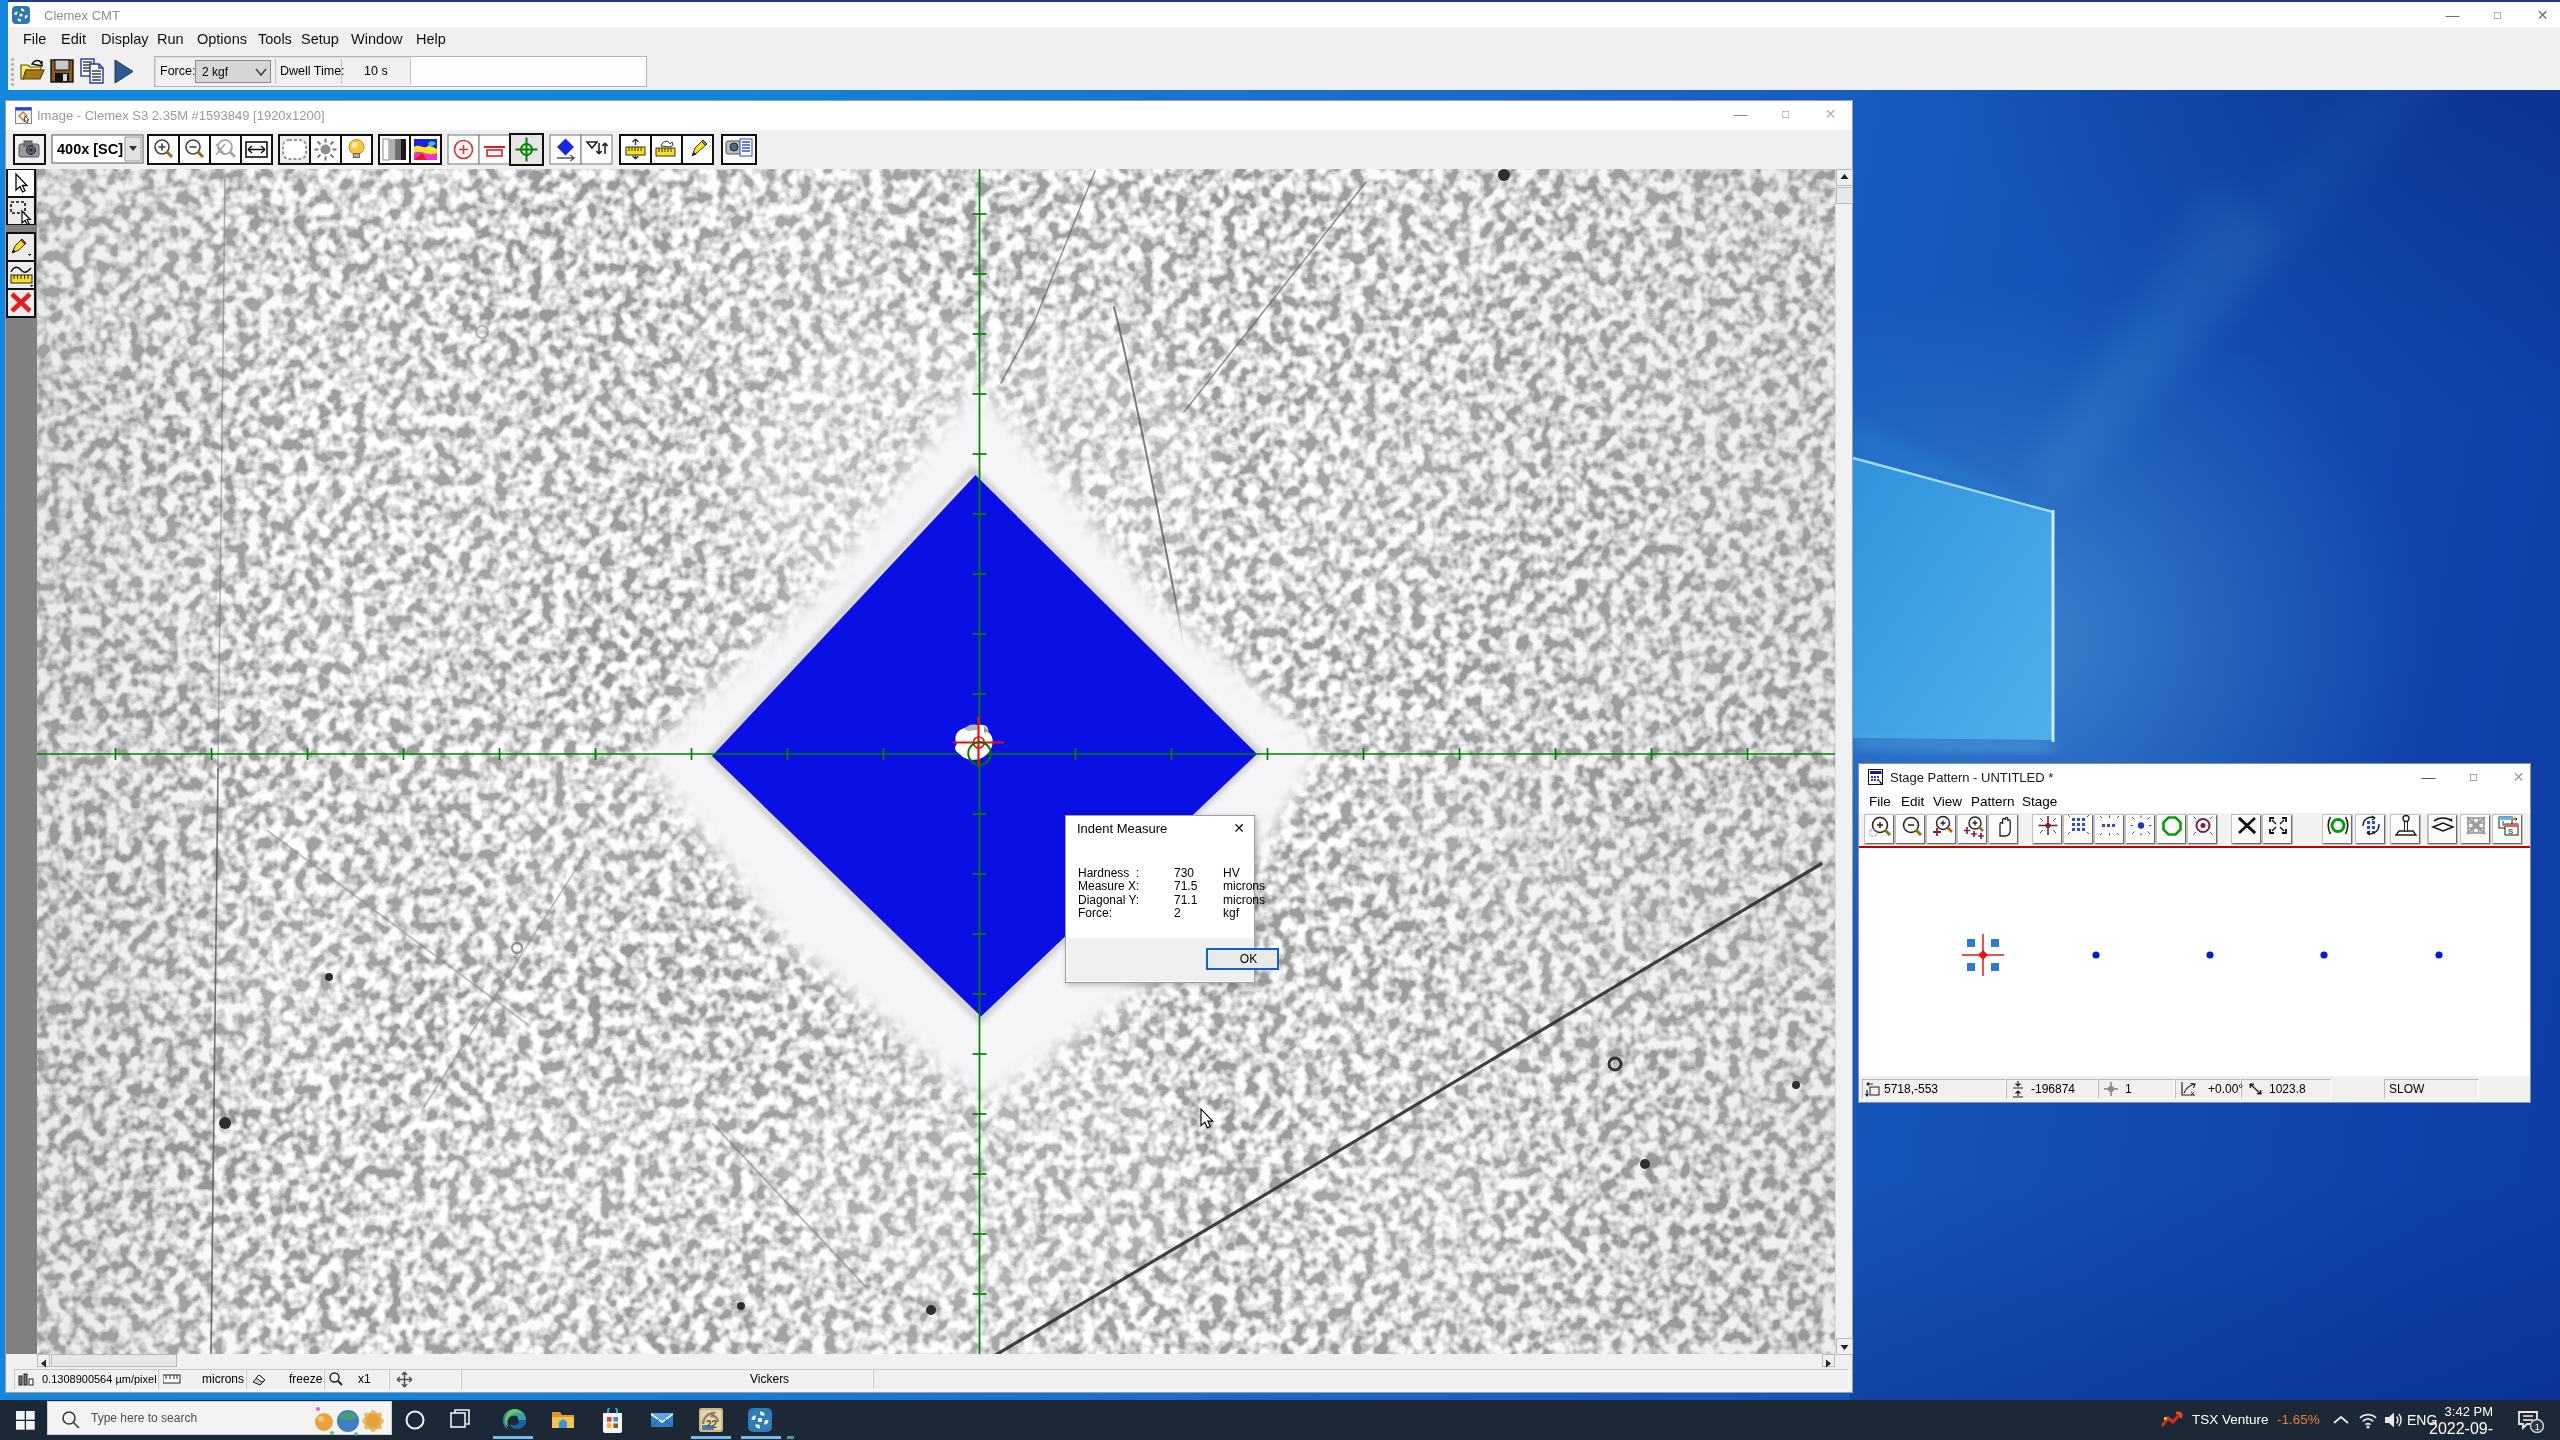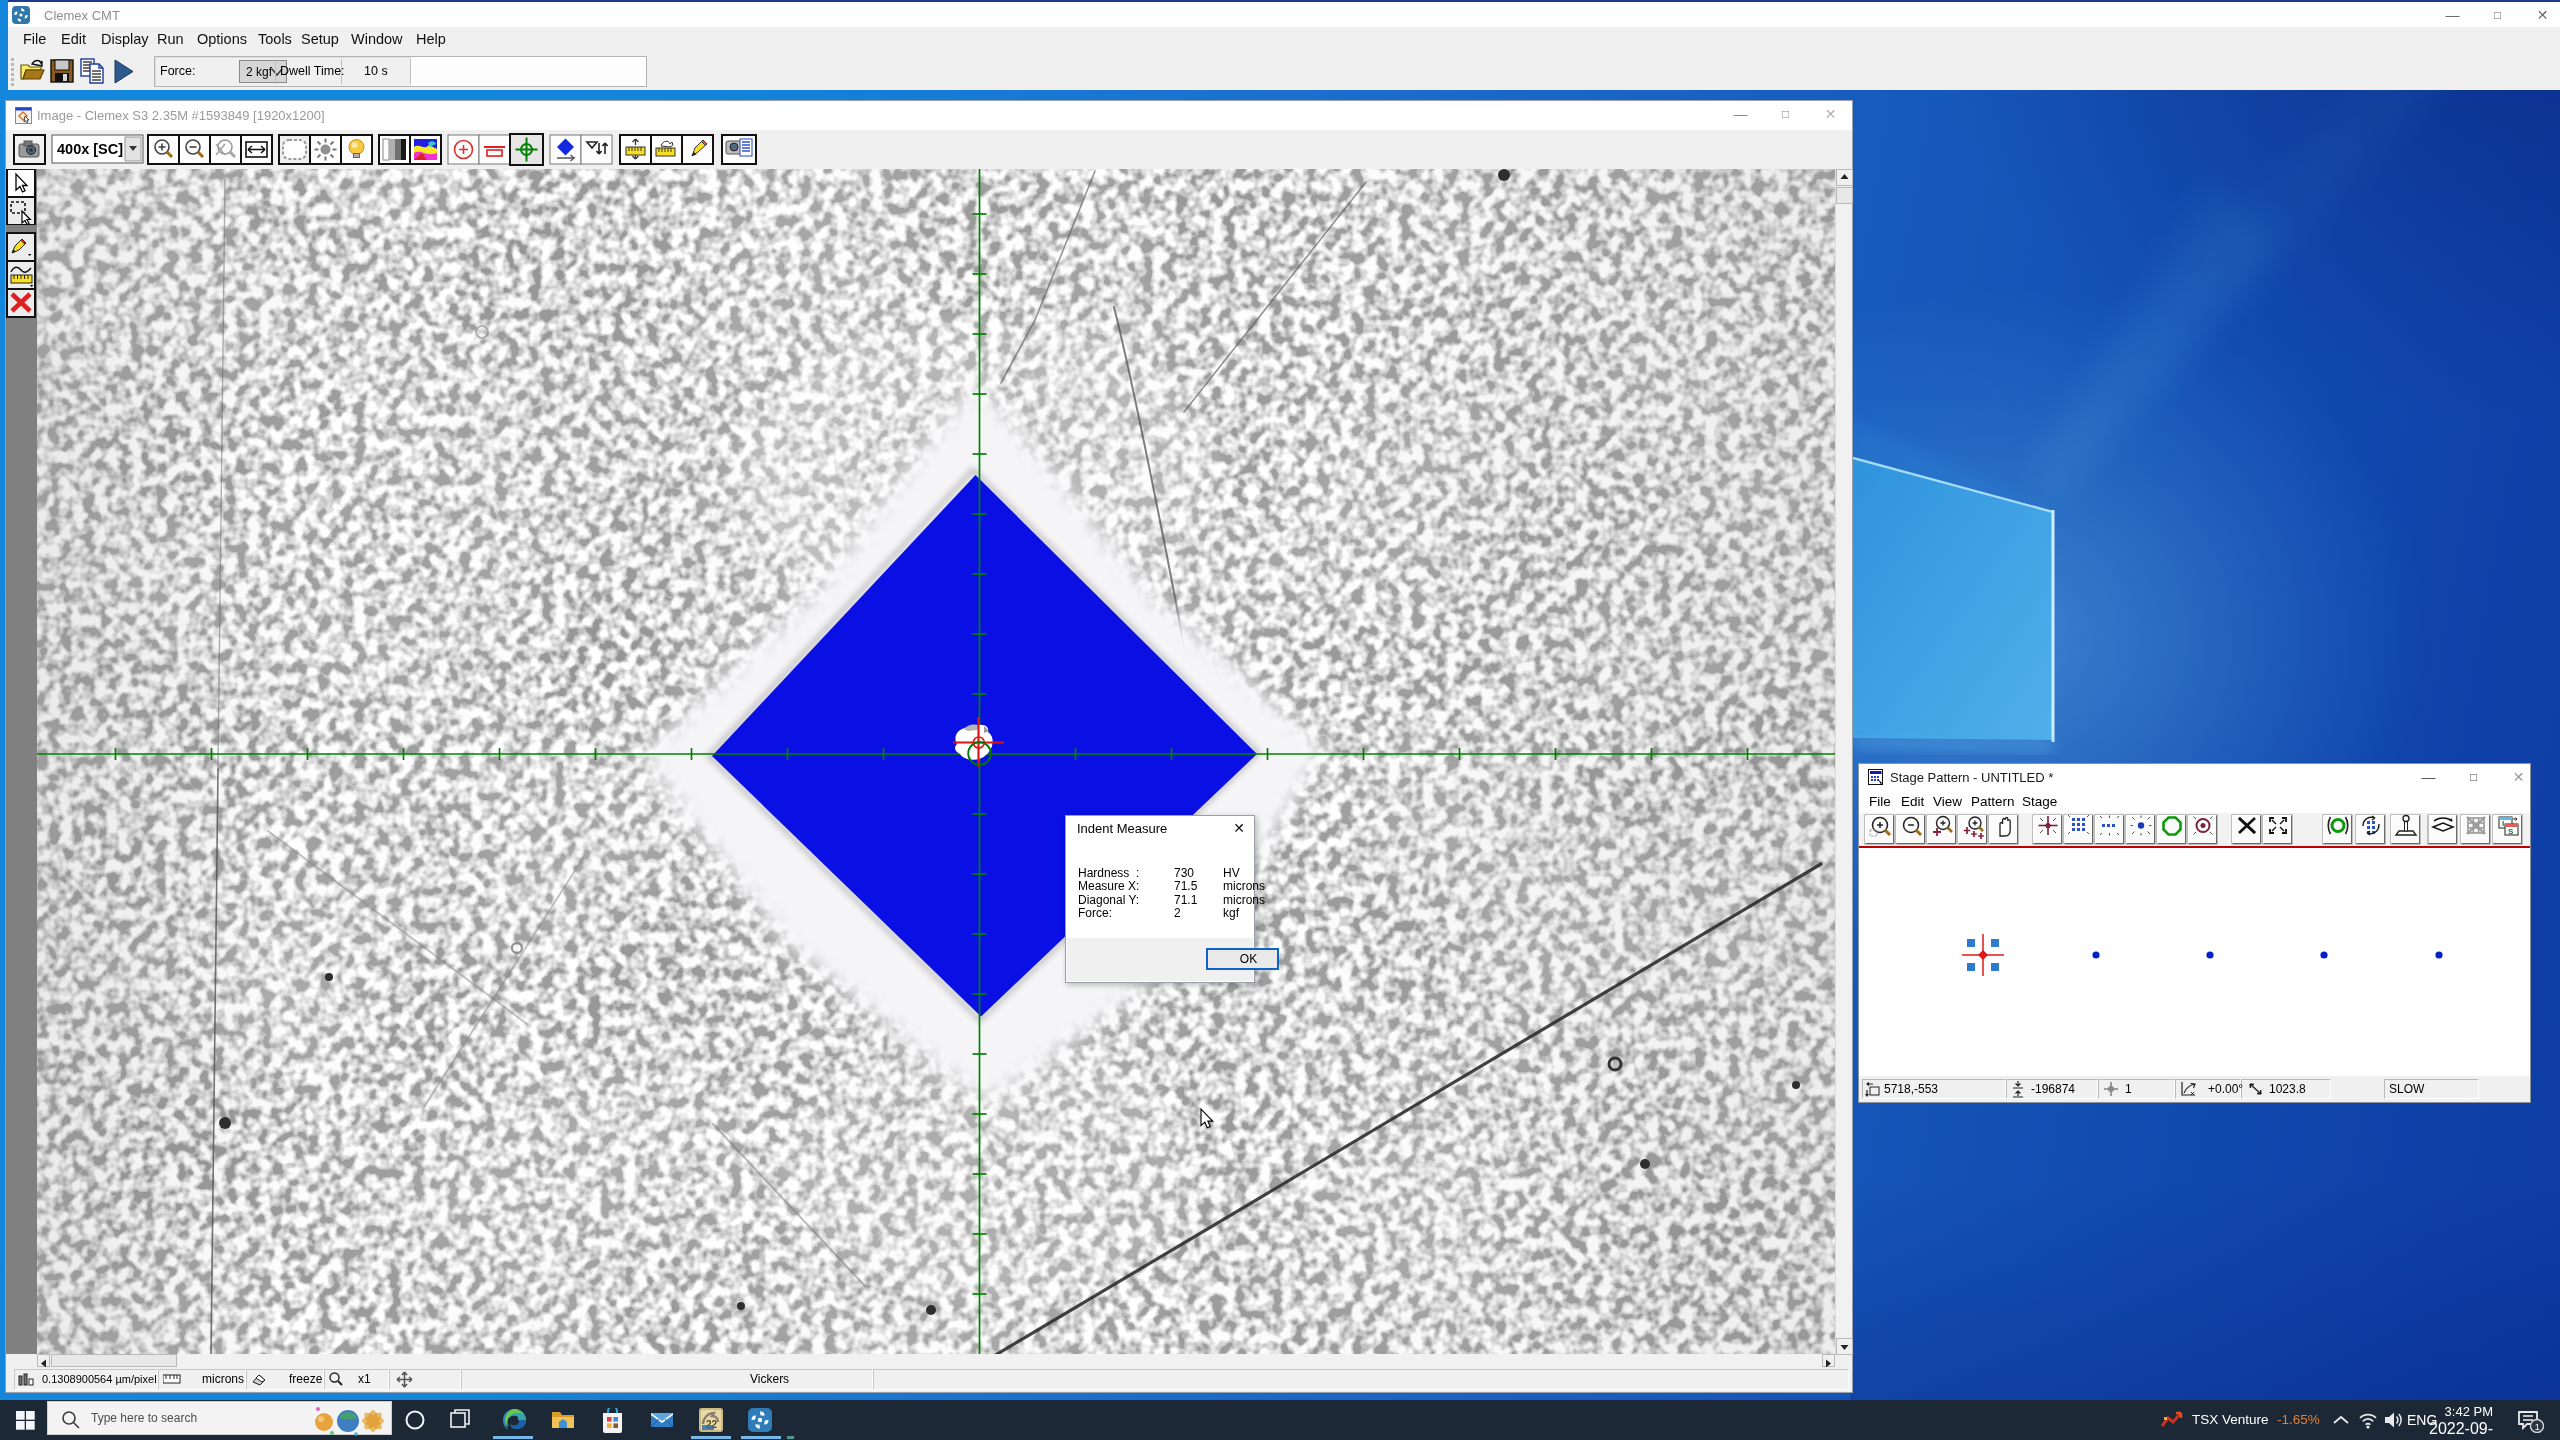--- a/index.html
+++ b/index.html
@@ -153,21 +153,21 @@
             <line x1="12" y1="16" x2="21" y2="16"></line>
             <line x1="12" y1="19" x2="21" y2="19"></line>
             <line x1="12" y1="22" x2="21" y2="22"></line>
           </g>
       </g>
 
       <path d="M107 7 L125 18.5 L107 30 Z" fill="#2e598c" stroke="#1c3a60"></path>
     </svg>
     <div class="grp" style="left:146px;top:3px;width:493px;height:31px;background:#f0f0f0;"></div>
     <div class="lbl" style="left:152px;top:11px;font-size:12.5px;">Force:</div>
-    <div class="abs" style="left:187px;top:7px;width:48px;height:23px;background:#d6d6d6;border:1px solid #8a8a8a;margin-left:44px;">
+    <div class="abs" style="left:187px;top:7px;width:76px;height:23px;background:#d6d6d6;border:1px solid #8a8a8a;">
       <div class="lbl" style="left:6px;top:4px;">2 kgf</div>
       <svg class="abs" style="right:3px;top:7px" width="12" height="8">
           <path d="M1 1 L6 7 L11 1" fill="none" stroke="#404040" stroke-width="1.6"></path>
         </svg>
     </div>
     <div class="vsep" style="left:267px;top:6px;height:25px;"></div>
     <div class="lbl" style="left:272px;top:11px;font-size:12.5px;">Dwell Time:</div>
     <div class="vsep" style="left:333px;top:6px;height:25px;"></div>
     <div class="lbl" style="left:356px;top:11px;font-size:12.5px;">10 s</div>
     <div class="vsep" style="left:402px;top:6px;height:25px;"></div>

